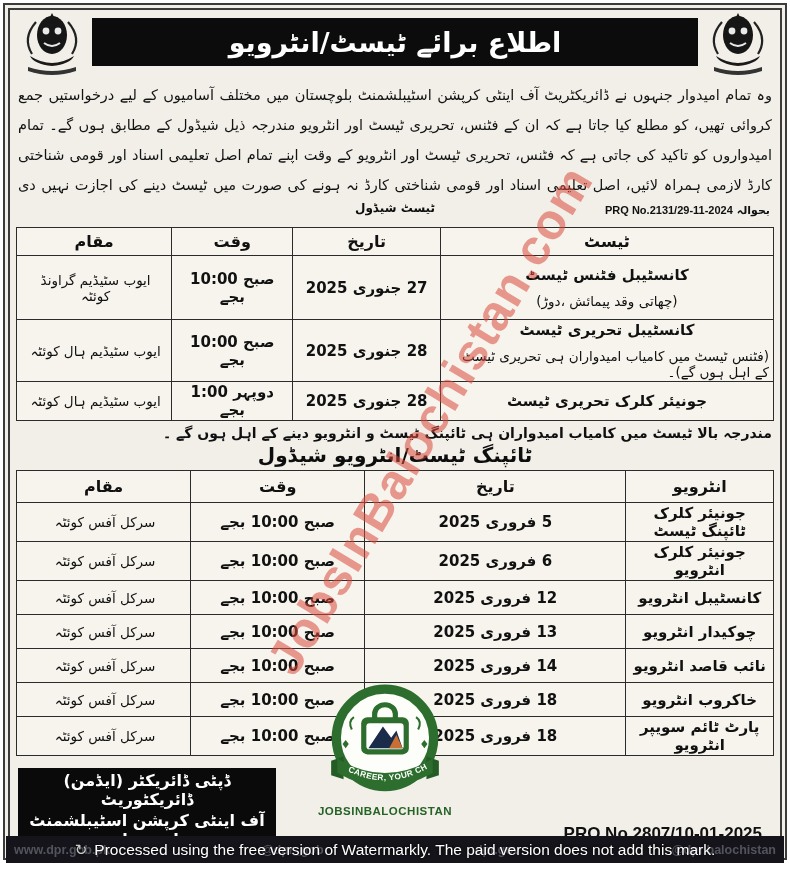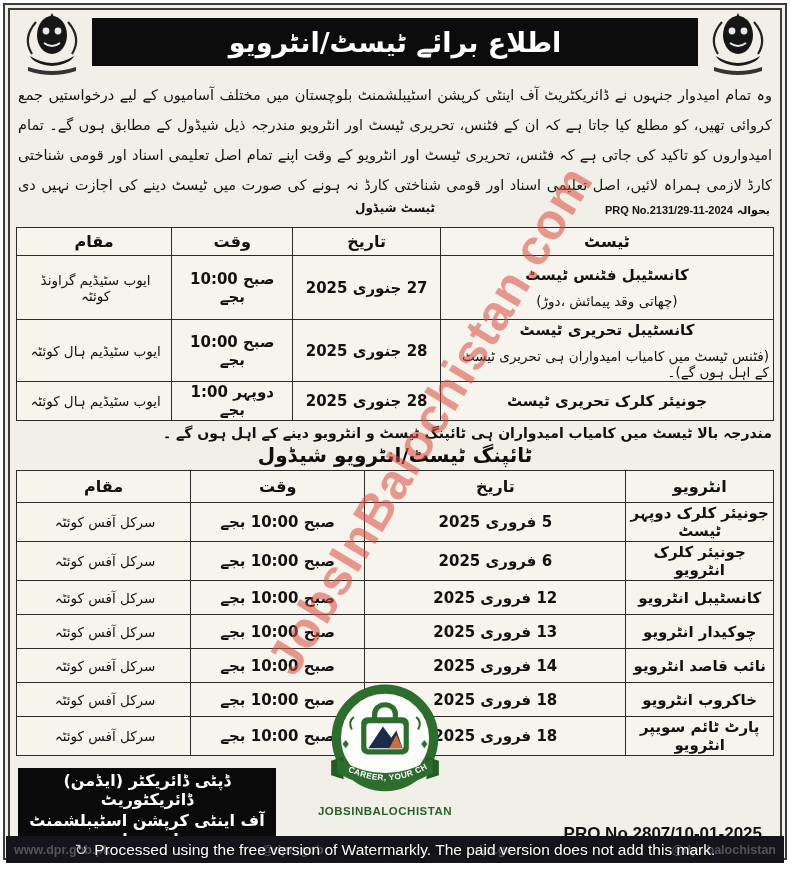--- a/index.html
+++ b/index.html
@@ -216,21 +216,21 @@
       <thead>
         <tr>
           <th>انٹرویو</th>
           <th>تاریخ</th>
           <th>وقت</th>
           <th>مقام</th>
         </tr>
       </thead>
       <tbody>
         <tr>
-          <td class="cell-main">جونیئر کلرک دوپہر ٹیسٹ</td>
+          <td class="cell-main">جونیئر کلرک ٹائپنگ ٹیسٹ</td>
           <td class="dt">5 فروری 2025</td>
           <td class="dt">صبح 10:00 بجے</td>
           <td class="venue">سرکل آفس کوئٹہ</td>
         </tr>
         <tr>
           <td class="cell-main">جونیئر کلرک انٹرویو</td>
           <td class="dt">6 فروری 2025</td>
           <td class="dt">صبح 10:00 بجے</td>
           <td class="venue">سرکل آفس کوئٹہ</td>
         </tr>

